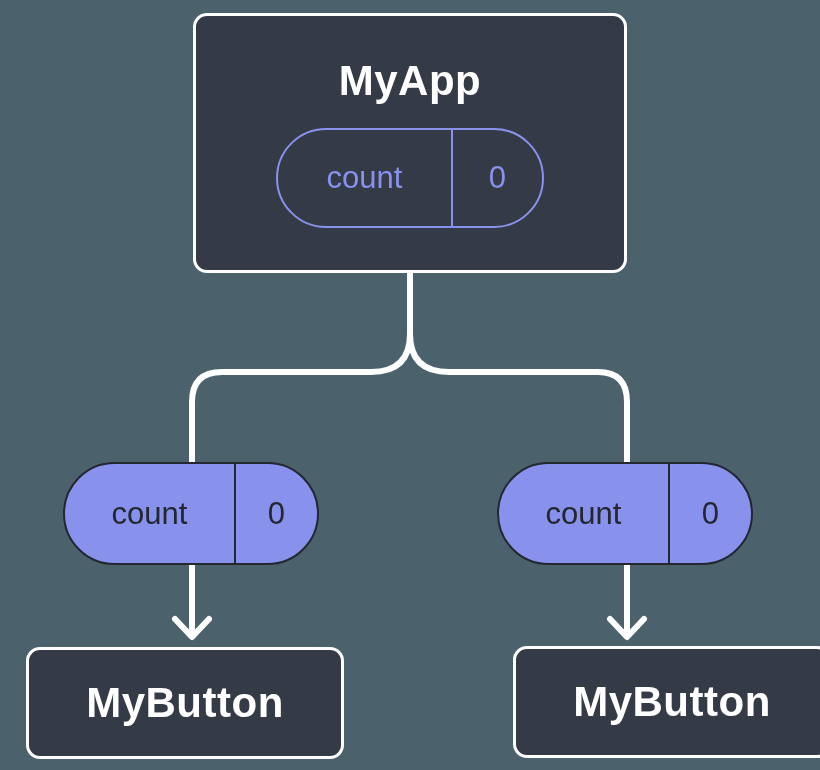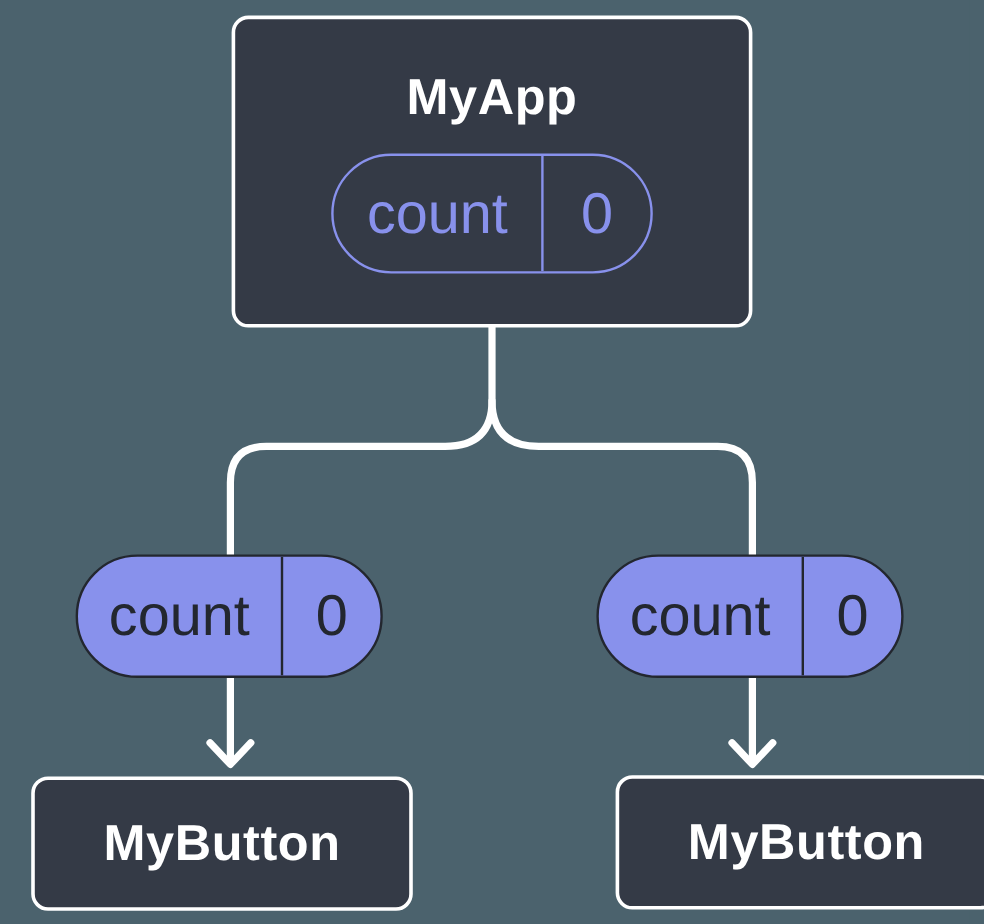--- a/index.html
+++ b/index.html
@@ -59,21 +59,21 @@
     gap: 24px;
   }
   .node-child {
     width: 318px; height: 112px; margin-left: 18px;
   }
   .node-child.left  { left: 8px;   top: 647px; }
   .node-child.right { left: 495px; top: 646px; }
   .pill {
     display: flex;
     align-items: stretch;
-    font-size: 48px;
+    font-size: 31px;
     font-weight: 400;
     border-radius: 999px;
     overflow: hidden;
   }
   .pill .seg {
     display: flex;
     align-items: center;
     justify-content: center;
   }
   .pill .seg-name { width: 65.5%; }

